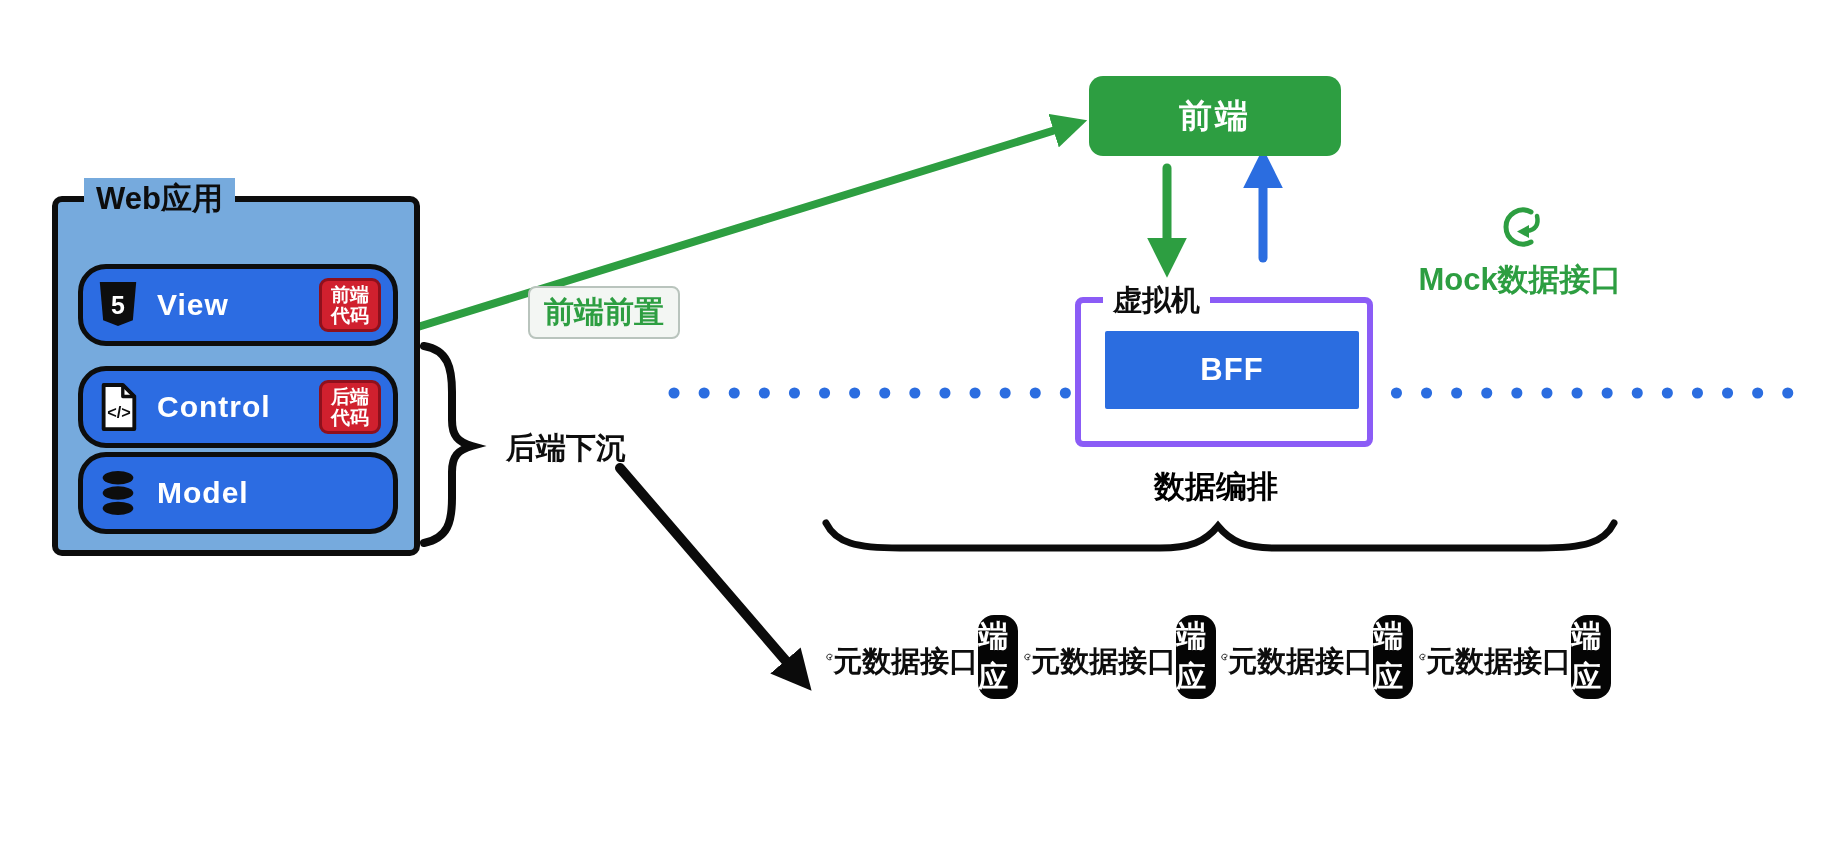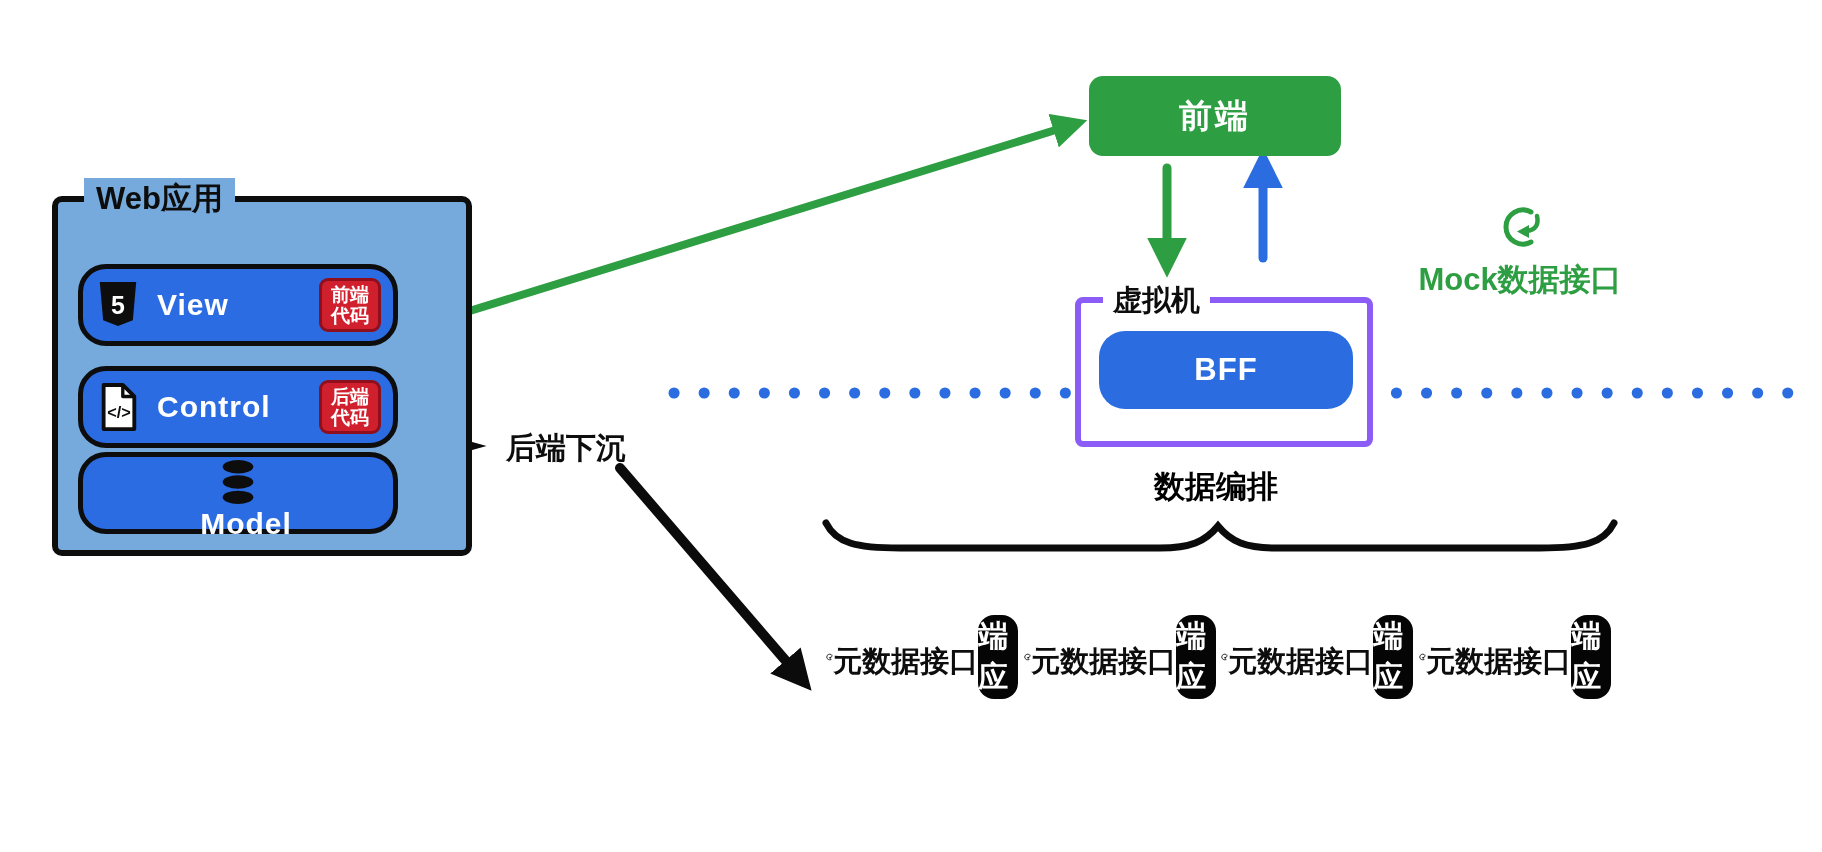--- a/index.html
+++ b/index.html
@@ -4,36 +4,36 @@
 <style>
   html,body { margin:0; padding:0; background:#fff; }
   .canvas {
     position:relative; width:1822px; height:852px; background:#ffffff;
     font-family:"Liberation Sans","DejaVu Sans",sans-serif; overflow:hidden;
   }
   .connectors { position:absolute; left:0; top:0; width:1822px; height:852px; z-index:1; }
 
   
   .webapp {
-    position:absolute; left:52px; top:196px; width:420px; height:360px;
+    position:absolute; left:52px; top:196px; width:368px; height:360px;
     box-sizing:border-box; background:#76aadd; border:6px solid #0d0d0d;
     border-radius:10px; z-index:2;
   }
   .webapp-title {
     position:absolute; left:26px; top:-24px; background:#76aadd;
     padding:0 12px; font-size:31px; font-weight:bold; color:#0d0d0d; white-space:nowrap;
   }
   .layer {
     position:absolute; left:20px; width:320px; height:82px; box-sizing:border-box;
     background:#2c6ce2; border:5px solid #0d0d0d; border-radius:28px;
     display:flex; align-items:center; padding:0 12px; color:#fff;
   }
   .layer-view    { top:62px; }
   .layer-control { top:156px;margin-top:8px; }
-  .layer-model   { top:250px;flex-direction:column; }
+  .layer-model   { top:250px; }
   .licon { width:46px; height:50px; flex:0 0 auto; }
   .llabel { font-size:30px; font-weight:bold; margin-left:16px; letter-spacing:1px; }
   .badge {
     margin-left:auto; background:#d0202e; border:3px solid #8f101c; border-radius:9px;
     padding:3px 9px; display:flex; flex-direction:column; align-items:center;
   }
   .badge span { display:block; font-size:19px; font-weight:bold; line-height:1.12; color:#fff; }
 
   
   .chip {
@@ -58,22 +58,22 @@
   }
   .vm-box {
     position:absolute; left:1075px; top:297px; width:298px; height:150px; z-index:2;
     box-sizing:border-box; background:#fff; border:6px solid #8b5cf6; border-radius:8px;
   }
   .vm-title {
     position:absolute; left:22px; top:-22px; background:#fff; padding:0 10px;
     font-size:29px; font-weight:bold; color:#0d0d0d; white-space:nowrap;
   }
   .bff {
-    position:absolute; left:18px; top:28px; width:254px; height:78px;
-    background:#2b6de0; border-radius:26px; color:#fff; font-size:31px; font-weight:bold;
+    position:absolute; left:24px; top:28px; width:254px; height:78px;
+    background:#2b6de0; border-radius:2px; color:#fff; font-size:31px; font-weight:bold;
     display:flex; align-items:center; justify-content:center; letter-spacing:1px;
   }
 
   
   .mock {
     position:absolute; left:1404px; top:203px; width:232px; z-index:2;
     display:flex; flex-direction:column; align-items:center;
   }
   .api-icon { width:48px; height:48px; color:#0d0d0d; }
   .api-icon.green { color:#2d9e41; }
@@ -186,20 +186,21 @@
     </div>
 
     <div class="layer layer-model">
       <svg class="licon">
           <use href="#db-glyph"></use>
         </svg>
       <span class="llabel">Model</span>
     </div>
   </div>
 
+  <div class="chip">前端前置</div>
   <div class="sink-label">后端下沉</div>
   <div class="orch-label">数据编排</div>
 
   <div class="frontend-node">前端</div>
 
   <div class="vm-box">
     <span class="vm-title">虚拟机</span>
     <div class="bff">BFF</div>
   </div>
 

